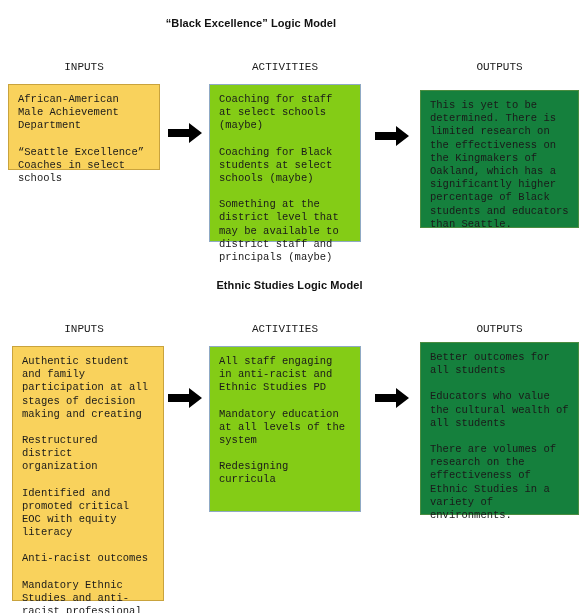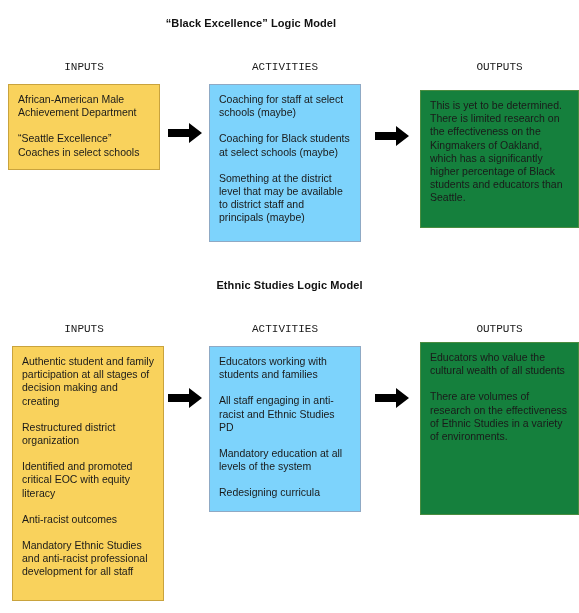--- a/index.html
+++ b/index.html
@@ -42,35 +42,36 @@
     text-align: center;
     font-family: Liberation Mono, monospace;
   }
 
   .box {
     position: absolute;
     box-sizing: border-box;
     font-size: 10.5px;
     line-height: 13.2px;
     padding: 8px 9px 8px 9px;
+    font-family: Liberation Mono, monospace;
   }
 
   .box p {
     margin: 0 0 13px 0;
   }
   .box p:last-child {
     margin-bottom: 0;
   }
 
   .box-inputs {
     background: #f9d25c;
     border: 1px solid #c9a33d;
   }
   .box-activities {
-    background: #7dd3fc;
+    background: #84cc16;
     border: 1px solid #8fa9c4;
   }
   .box-outputs {
     background: #15803d;
     border: 1px solid #4a8c40;
   }
 
   .arrow {
     position: absolute;
     width: 34px;
@@ -163,27 +164,27 @@
 
     <div class="box box-inputs" id="es-box-inputs">
       <p>Authentic student and family participation at all stages of decision making and creating</p>
       <p>Restructured district organization</p>
       <p>Identified and promoted critical EOC with equity literacy</p>
       <p>Anti-racist outcomes</p>
       <p>Mandatory Ethnic Studies and anti-racist professional development for all staff</p>
     </div>
 
     <div class="box box-activities" id="es-box-activities">
-      <p>Educators working with students and families</p>
       <p>All staff engaging in anti-racist and Ethnic Studies PD</p>
       <p>Mandatory education at all levels of the system</p>
       <p>Redesigning curricula</p>
     </div>
 
     <div class="box box-outputs" id="es-box-outputs">
+      <p>Better outcomes for all students</p>
       <p>Educators who value the cultural wealth of all students</p>
       <p>There are volumes of research on the effectiveness of Ethnic Studies in a variety of environments.</p>
     </div>
 
     <div class="arrow" id="es-arrow-1">
       <svg width="34" height="22" viewBox="0 0 34 22" xmlns="http://www.w3.org/2000/svg">
         <path d="M0 7 L21 7 L21 1 L34 11 L21 21 L21 15 L0 15 Z" fill="#000000"></path>
       </svg>
     </div>
 

